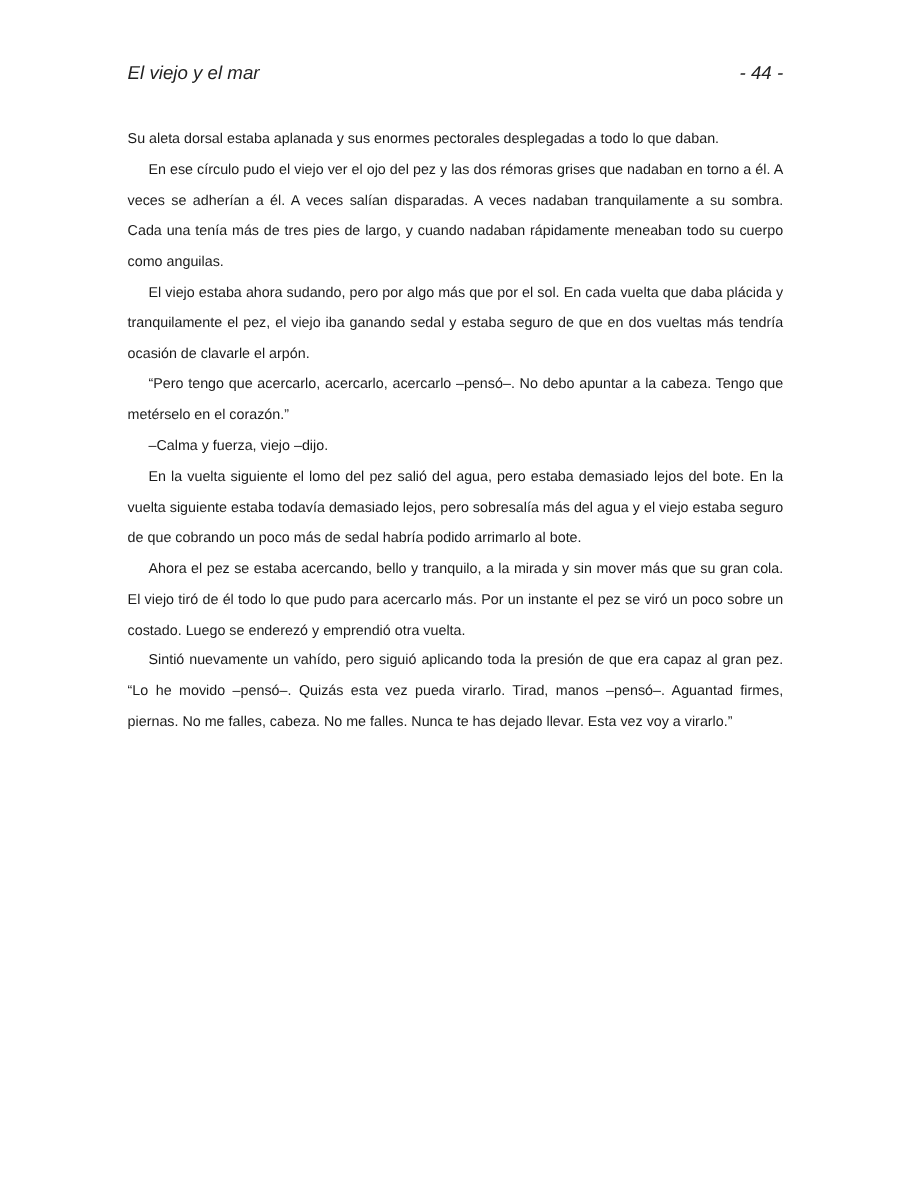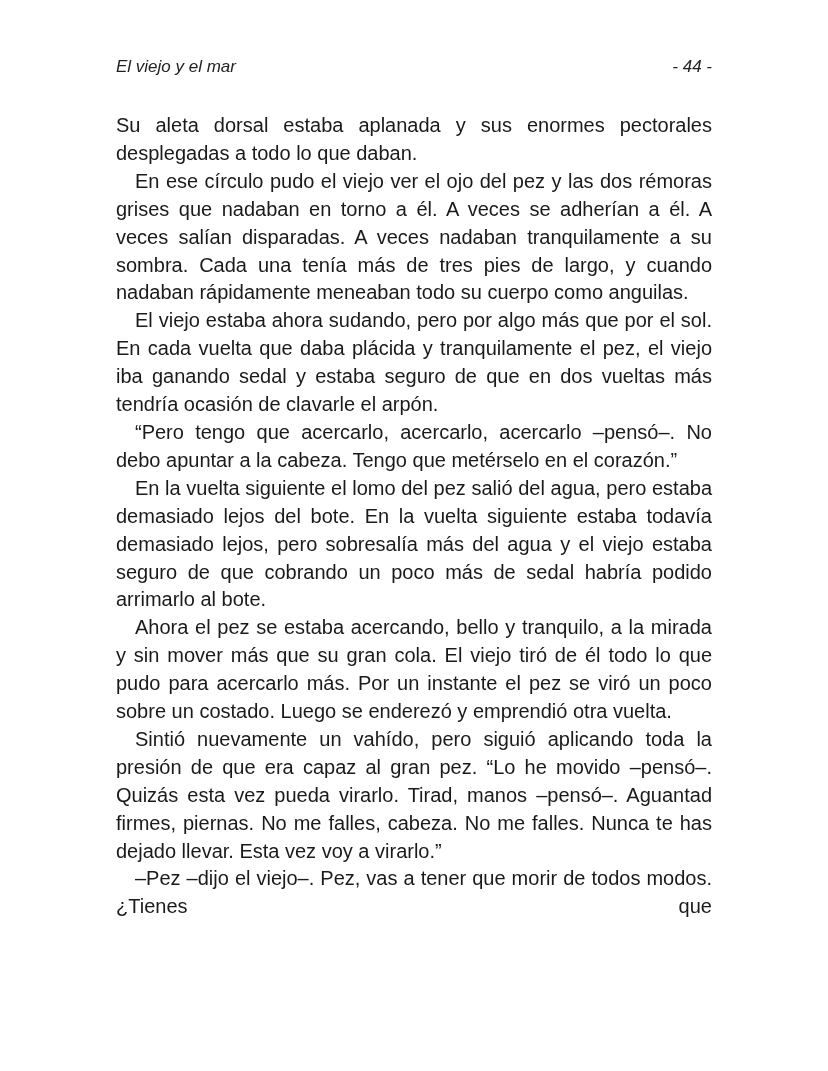--- a/index.html
+++ b/index.html
@@ -30,21 +30,21 @@
       justify-content: space-between;
       font-style: italic;
       font-size: 17px;
       color: #222;
     }
     .body-text {
       position: absolute;
       top: 112px;
       left: 0;
       width: 596px;
-      font-size: 20px;
+      font-size: 13px;
       line-height: 27.9px;
       text-align: justify;
     }
     .body-text p {
       margin: 0;
       text-indent: 19px;
     }
     .body-text p.no-indent {
       text-indent: 0;
     }
@@ -59,18 +59,18 @@
   <div class="running-header">
     <span>El viejo y el mar</span>
     <span>- 44 -</span>
   </div>
 
   <div class="body-text">
     <p class="no-indent">Su aleta dorsal estaba aplanada y sus enormes pectorales desplegadas a todo lo que daban.</p>
     <p>En ese círculo pudo el viejo ver el ojo del pez y las dos rémoras grises que nadaban en torno a él. A veces se adherían a él. A veces salían disparadas. A veces nadaban tranquilamente a su sombra. Cada una tenía más de tres pies de largo, y cuando nadaban rápidamente meneaban todo su cuerpo como anguilas.</p>
     <p>El viejo estaba ahora sudando, pero por algo más que por el sol. En cada vuelta que daba plácida y tranquilamente el pez, el viejo iba ganando sedal y estaba seguro de que en dos vueltas más tendría ocasión de clavarle el arpón.</p>
     <p>“Pero tengo que acercarlo, acercarlo, acercarlo –pensó–. No debo apuntar a la cabeza. Tengo que metérselo en el corazón.”</p>
+    <p>–Calma y fuerza, viejo –dijo.</p>
     <p>En la vuelta siguiente el lomo del pez salió del agua, pero estaba demasiado lejos del bote. En la vuelta siguiente estaba todavía demasiado lejos, pero sobresalía más del agua y el viejo estaba seguro de que cobrando un poco más de sedal habría podido arrimarlo al bote.</p>
     <p>Ahora el pez se estaba acercando, bello y tranquilo, a la mirada y sin mover más que su gran cola. El viejo tiró de él todo lo que pudo para acercarlo más. Por un instante el pez se viró un poco sobre un costado. Luego se enderezó y emprendió otra vuelta.</p>
     <p>Sintió nuevamente un vahído, pero siguió aplicando toda la presión de que era capaz al gran pez. “Lo he movido –pensó–. Quizás esta vez pueda virarlo. Tirad, manos –pensó–. Aguantad firmes, piernas. No me falles, cabeza. No me falles. Nunca te has dejado llevar. Esta vez voy a virarlo.”</p>
-    <p class="last-partial">–Pez –dijo el viejo–. Pez, vas a tener que morir de todos modos. ¿Tienes que</p>
   </div>
 </div>
 
 </body></html>

